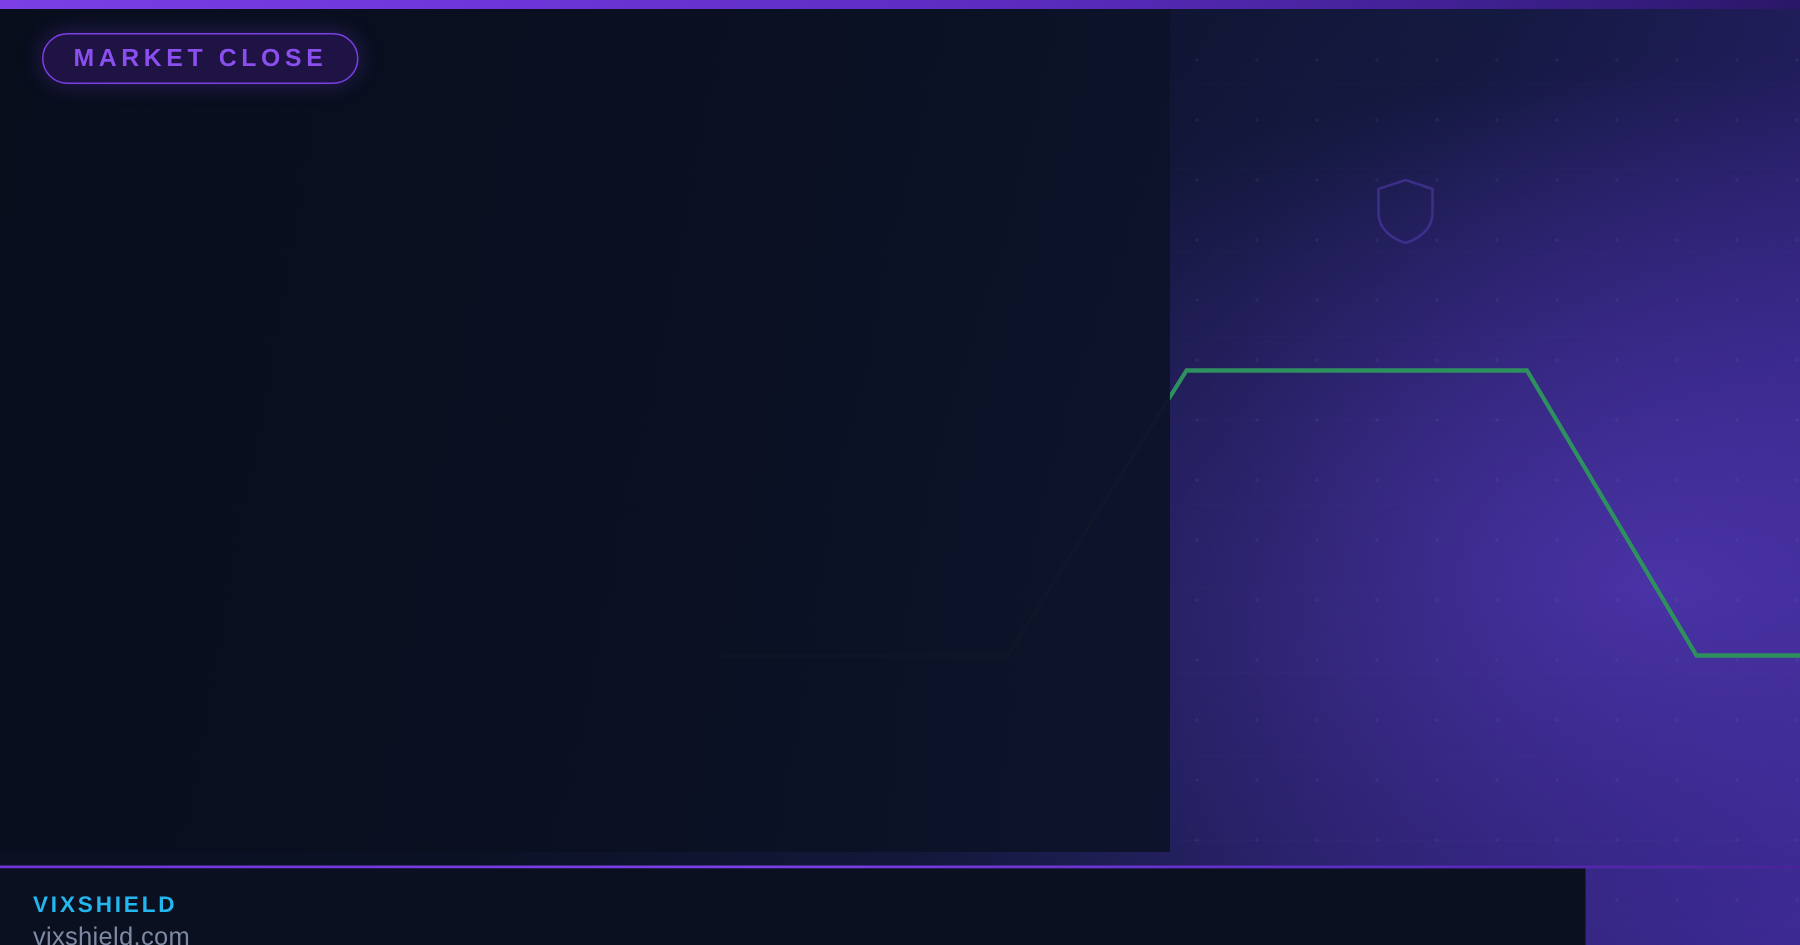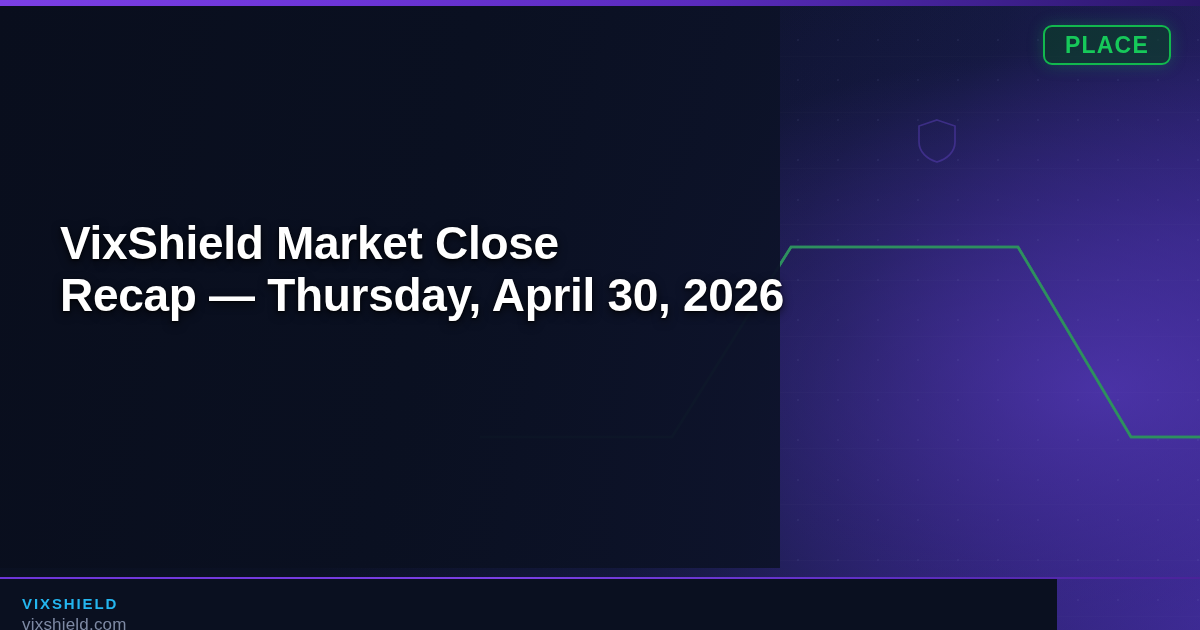--- a/index.html
+++ b/index.html
@@ -196,27 +196,25 @@
   <svg id="chart-front" viewBox="0 0 1200 630" preserveAspectRatio="none" aria-hidden="true">
     <polyline id="chart-line-front" fill="none" stroke="#2e8f5f" stroke-width="2.6" stroke-linejoin="miter" stroke-linecap="butt" points="480,437 672,437 791,247 1018,247 1131,437 1200,437"></polyline>
   </svg>
 
   <div id="topbar"></div>
 
   <svg id="shield" viewBox="0 0 42 46">
     <path d="M21 2 L39 8 V24 C39 34 31 41 21 44 C11 41 3 34 3 24 V8 Z" fill="none" stroke="#5a3fb8" stroke-width="1.7"></path>
   </svg>
 
-
-  <div id="btn-place">
-    <span class="txt">PLACE</span>
+  <div id="badge-market-close">
+    <span class="txt">MARKET CLOSE</span>
   </div>
 
-  <div id="headline">VixShield Market Close
-Recap — Thursday, April 30, 2026</div>
+
 
   <div id="footer-rule"></div>
   <div id="footer">
     <div id="footer-left">
       <div class="brand">VIXSHIELD</div>
       <div class="url">vixshield.com</div>
     </div>
   </div>
 
 </div>

